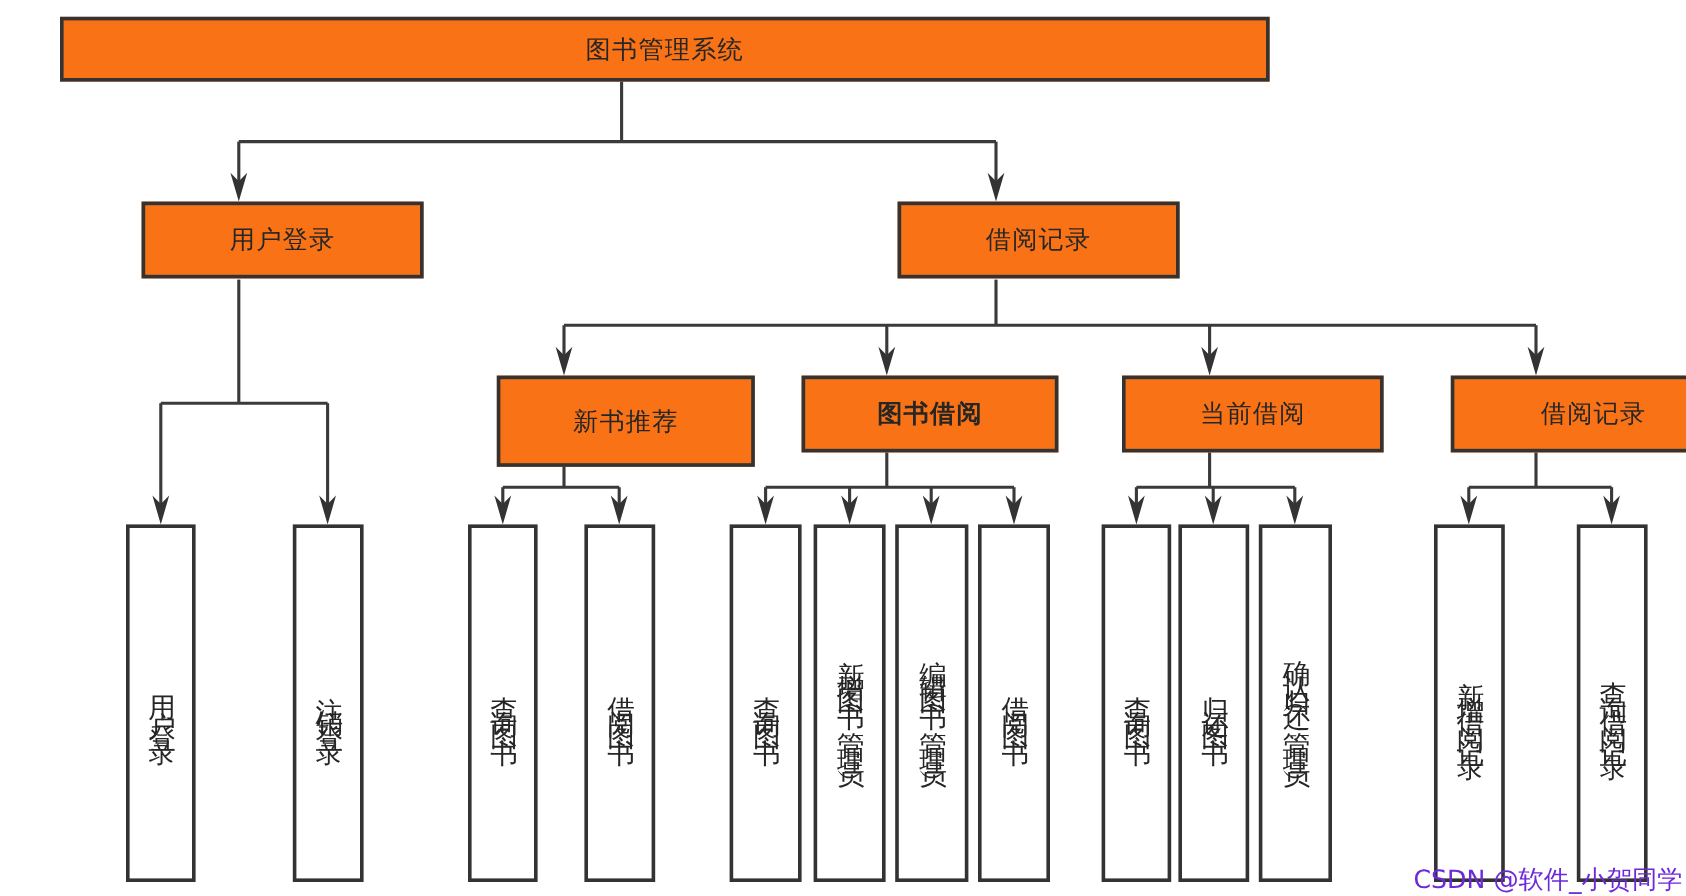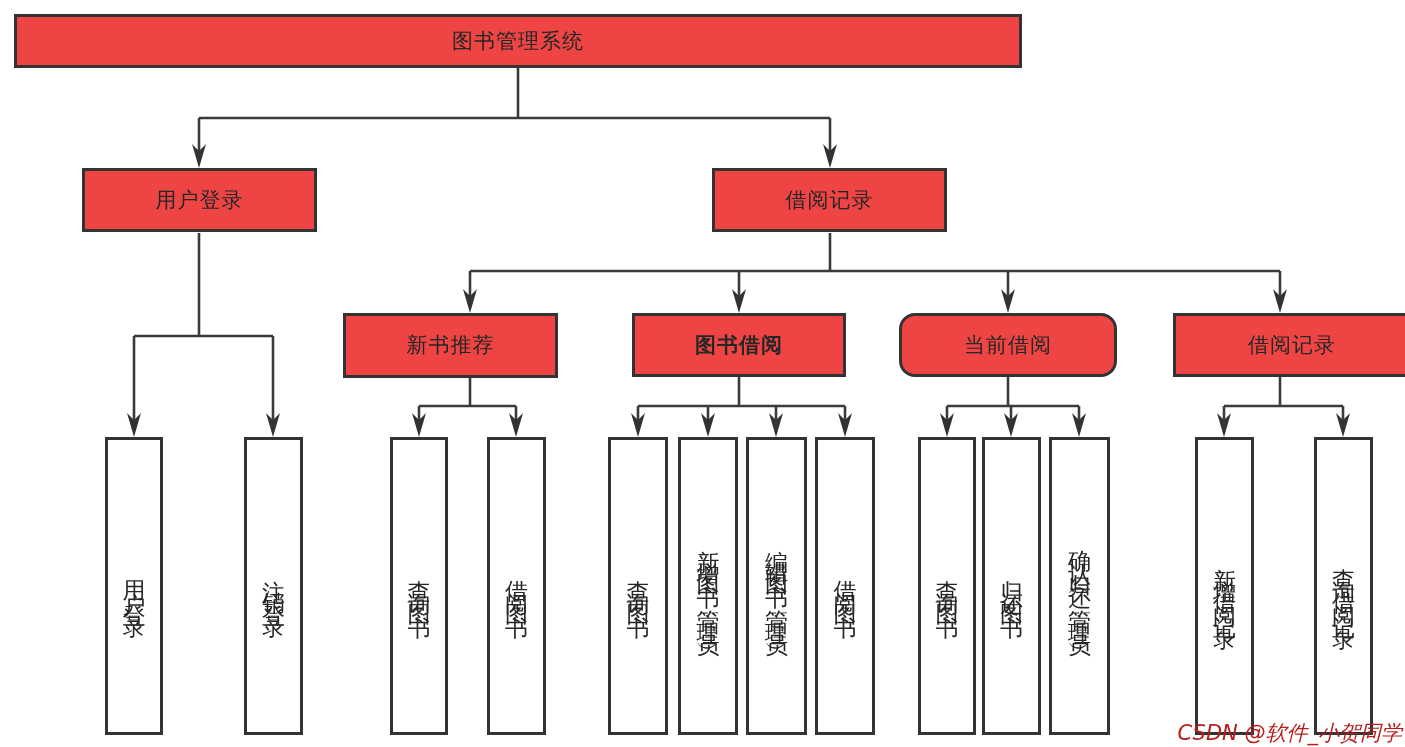--- a/index.html
+++ b/index.html
@@ -14,25 +14,26 @@
   .wires {
     position: absolute;
     left: 0; top: 0;
     width: 1405px; height: 747px;
     pointer-events: none;
   }
   .node {
     position: absolute;
     box-sizing: border-box;
     border: 3px solid #333333;
-    background: #ef4444;
+    background: #f97316;
     display: flex;
     align-items: center;
     justify-content: center;
     color: #262626;
+    margin-left: 36px;
   }
   .node .lbl {
     font-size: 21px;
     line-height: 1;
     white-space: nowrap;
     letter-spacing: 1px;
   }
   .leaf {
     position: absolute;
     box-sizing: border-box;
@@ -50,23 +51,23 @@
     text-orientation: mixed;
     font-size: 23px;
     line-height: 1;
     letter-spacing: 12px;
     max-height: 292px;
   }
   
   #n-root { left: 14px;  top: 14px;  width: 1008px; height: 54px; }
   #n-l2a  { left: 82px;  top: 168px; width: 235px;  height: 64px; }
   #n-l2b  { left: 712px; top: 168px; width: 235px;  height: 64px; }
-  #n-l3a  { left: 343px; top: 313px; width: 215px;  height: 65px; }
+  #n-l3a  { left: 378px; top: 313px; width: 215px;  height: 76px; }
   #n-l3b  { left: 632px; top: 313px; width: 214px;  height: 64px; font-weight: bold; }
-  #n-l3c  { left: 899px; top: 313px; width: 218px;  height: 64px; border-radius: 16px; }
+  #n-l3c  { left: 899px; top: 313px; width: 218px;  height: 64px; }
   #n-l3d  { left: 1173px;top: 313px; width: 238px;  height: 64px; }
   
   #lf-a1 { left: 105px;  width: 58px; }
   #lf-a2 { left: 244px;  width: 59px; }
   #lf-b1 { left: 390px;  width: 58px; }
   #lf-b2 { left: 487px;  width: 59px; }
   #lf-c1 { left: 608px;  width: 60px; }
   #lf-c2 { left: 678px;  width: 60px; }
   #lf-c3 { left: 746px;  width: 61px; }
   #lf-c4 { left: 815px;  width: 60px; }
@@ -74,24 +75,23 @@
   #lf-d2 { left: 982px;  width: 59px; }
   #lf-d3 { left: 1049px; width: 61px; }
   #lf-e1 { left: 1195px; width: 59px; }
   #lf-e2 { left: 1314px; width: 59px; }
   .watermark {
     position: absolute;
     right: 3px;
     bottom: 2px;
     font-size: 21px;
     line-height: 1.1;
-    color: #b91c1c;
+    color: #6d28d9;
     z-index: 10;
     white-space: nowrap;
-    font-style: italic;
   }
 </style>
 </head>
 <body>
 
 <div class="canvas">
 
   <svg class="wires" width="1405" height="747" viewBox="0 0 1405 747" xmlns="http://www.w3.org/2000/svg">
     <g stroke="#3a3a3a" stroke-width="2.6" fill="none">
 

